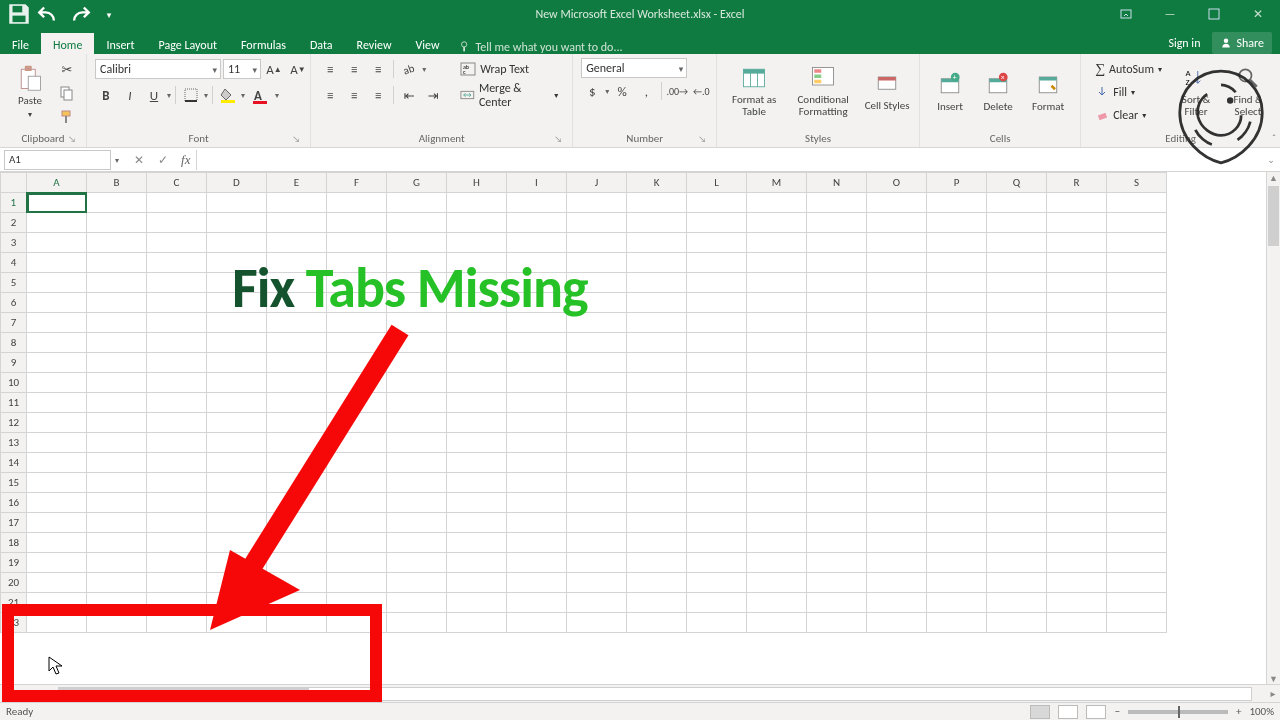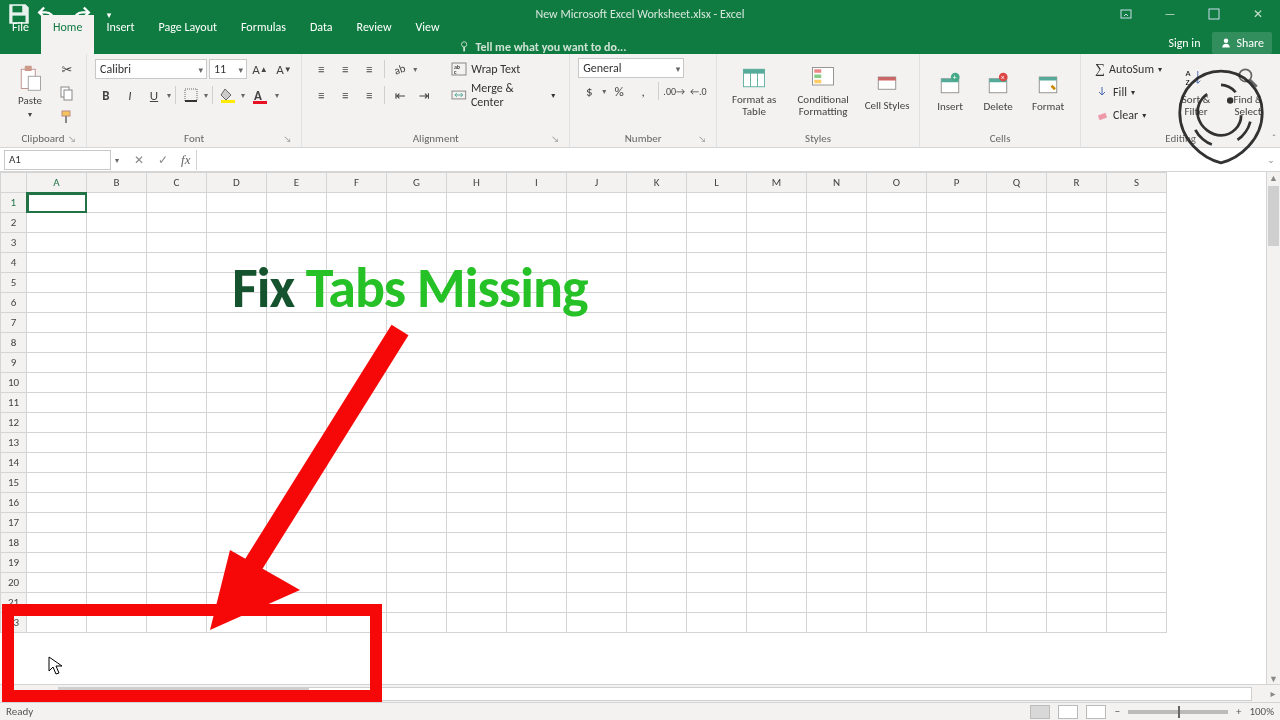--- a/index.html
+++ b/index.html
@@ -4,24 +4,24 @@
 <style>
 * { margin:0; padding:0; box-sizing:border-box; font-family:"Segoe UI",Calibri,Arial,sans-serif; }
 body { width:1280px; height:720px; background:#fff; overflow:hidden; position:relative; font-size:12px; color:#333; }
 .titlebar { height:28px; background:#0f7b41; display:flex; align-items:center; color:#fff; position:relative; }
 .qat { display:flex; align-items:center; gap:4px; padding:0 6px; }
 .qat .btn { width:26px; height:22px; display:flex; align-items:center; justify-content:center; color:#fff; }
 .title-center { position:absolute; left:50%; transform:translateX(-50%); font-size:12px; color:#d8e8dd; }
 .winctrl { margin-left:auto; display:flex; }
 .winctrl .btn { width:44px; height:28px; display:flex; align-items:center; justify-content:center; color:#c8e0cf; }
 .menubar { height:26px; background:#0f7b41; display:flex; align-items:flex-end; color:#fff; position:relative; }
-.menubar .tab { padding:5px 12px 20px; font-size:12px; color:#fff; }
+.menubar .tab { padding:5px 12px 2px; font-size:12px; color:#fff; }
 .menubar .tab.file { background:transparent; color:#fff; }
 .menubar .tab.active { background:#f3f2f1; color:#0f7b41; }
-.tell { color:#cfe3d4; margin-left:6px; display:flex; align-items:center; gap:4px;font-weight:bold; }
+.tell { color:#cfe3d4; margin-left:6px; display:flex; align-items:center; gap:4px; }
 .menu-right { margin-left:auto; display:flex; align-items:center; gap:4px; padding-right:8px; }
 .menu-right .item { font-size:12px; padding:4px 8px; display:flex; align-items:center; gap:4px; }
 .ribbon { height:94px; background:#f3f2f1; border-bottom:1px solid #d6d6d6; display:flex; position:relative; }
 .group { border-right:1px solid #e1e1e1; padding:4px 8px 2px; display:flex; flex-direction:column; justify-content:space-between; }
 .group-body { display:flex; align-items:flex-start; gap:4px; flex:1; }
 .group-label { text-align:center; font-size:11px; color:#666; padding-top:2px; display:flex; justify-content:center; align-items:center; gap:6px; position:relative; }
 .group-label .dl { position:absolute; right:2px; bottom:1px; font-size:9px; color:#999; }
 .bigbtn { display:flex; flex-direction:column; align-items:center; justify-content:center; width:44px; height:66px; font-size:11px; color:#444; gap:2px; }
 .bigbtn svg { width:28px; height:28px; }
 .smallbtn { width:22px; height:22px; display:flex; align-items:center; justify-content:center; font-size:13px; color:#444; }
@@ -165,21 +165,21 @@
     </div>
     <div class="group-label">
         <span>Clipboard</span>
         <span class="dl">↘</span>
       </div>
   </div>
 
   <div class="group" style="min-width:210px">
     <div class="group-body col" style="gap:4px">
       <div class="row">
-        <div class="combo" style="width:112px">Calibri</div>
+        <div class="combo" style="width:126px">Calibri</div>
         <div class="combo" style="width:38px">11</div>
         <div class="smallbtn">A<sup style="font-size:8px">▲</sup></div>
         <div class="smallbtn">A<sup style="font-size:8px">▼</sup></div>
       </div>
       <div class="row">
         <div class="smallbtn" style="font-weight:bold">B</div>
         <div class="smallbtn" style="font-style:italic">I</div>
         <div class="smallbtn" style="text-decoration:underline">U</div>
         <span style="font-size:8px;color:#666">▾</span>
         <div class="sep"></div>

